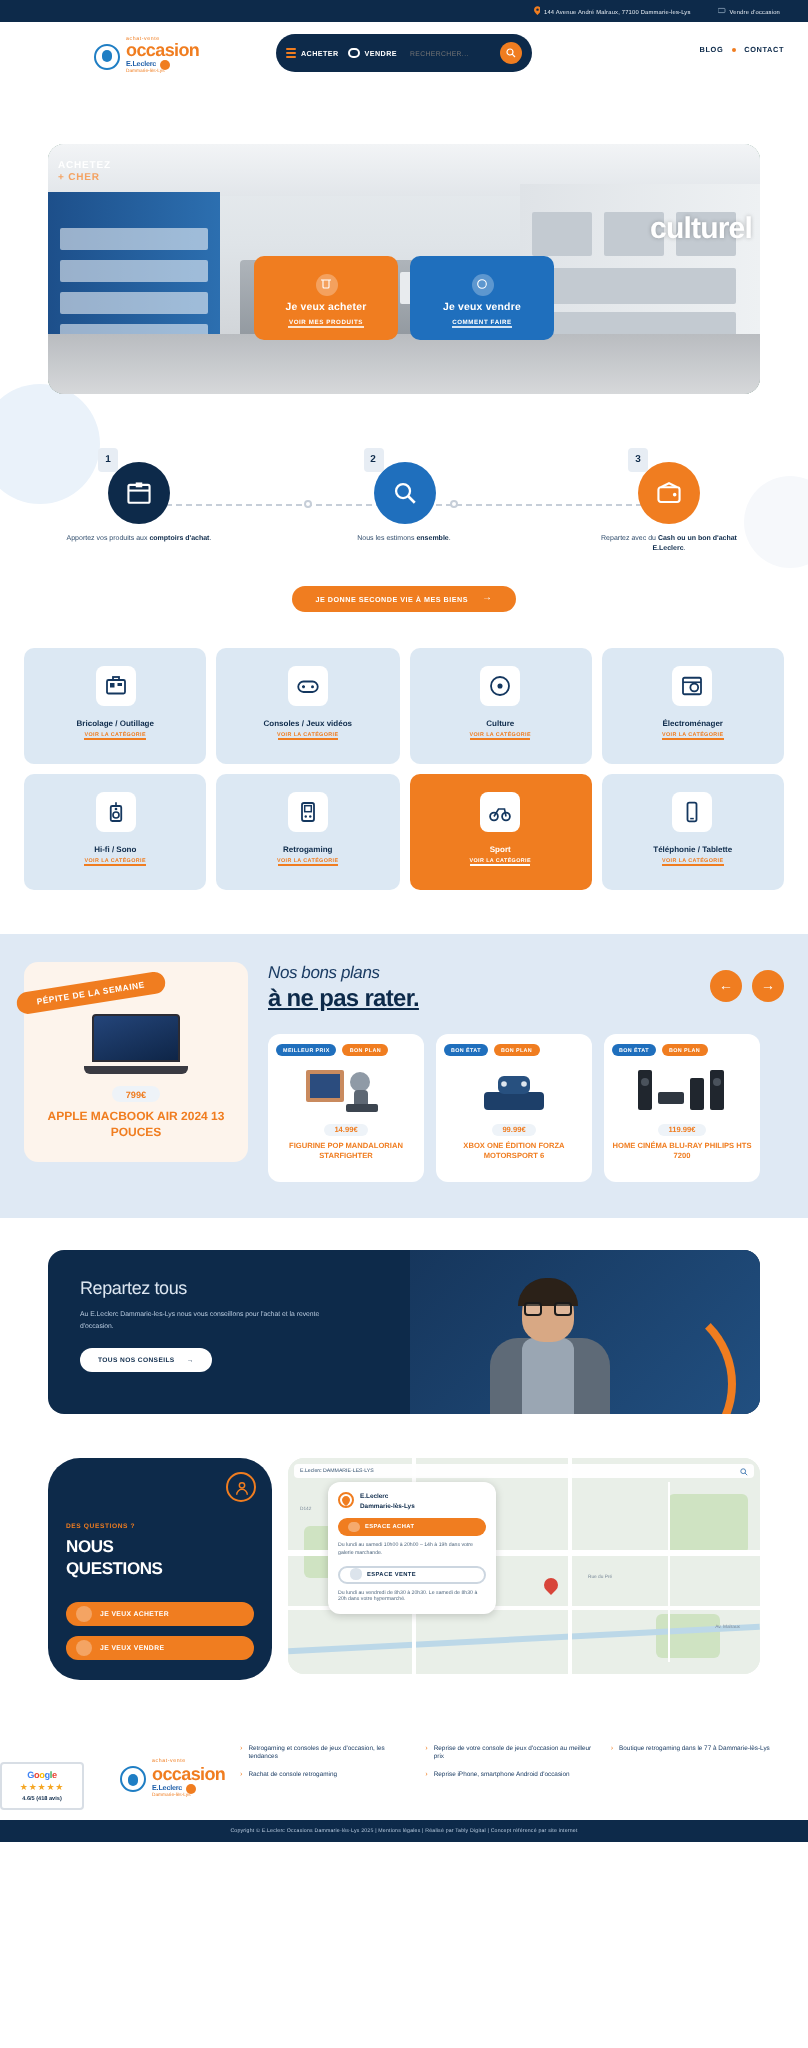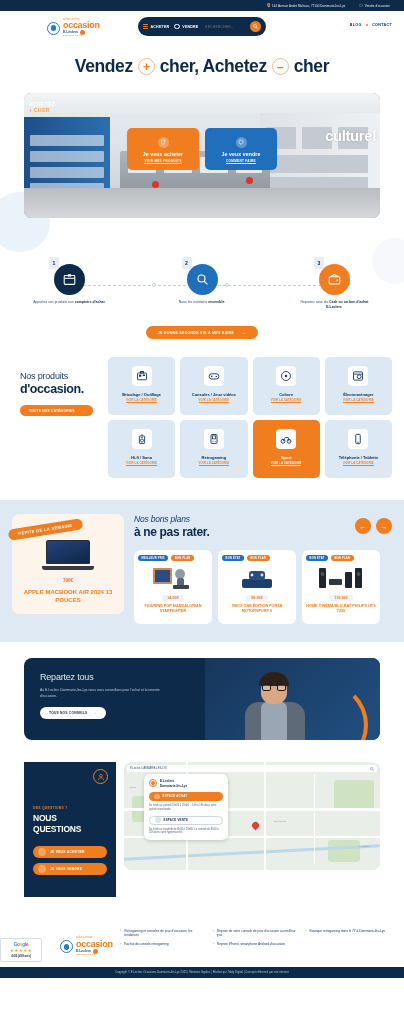--- a/index.html
+++ b/index.html
@@ -89,21 +89,21 @@
   .hbtn.orange { background:#f07d20; }
   .hbtn.blue { background:#1f6fbd; }
   .hbtn .ico { width:11px;height:11px;border-radius:50%;background:rgba(255,255,255,.28);
                display:flex;align-items:center;justify-content:center;margin-bottom:1px;}
   .hbtn .t1 { font-size:5.2px;font-weight:bold;color:#fff;letter-spacing:.1px; }
   .hbtn .t2 { font-size:3.1px;font-weight:bold;color:#fff;
               border-bottom:.6px solid rgba(255,255,255,.8);padding-bottom:.5px;
               letter-spacing:.3px;}
 
   .hero-img {
-    margin:16px 24px 12px 24px; height:125px; border-radius:8px; overflow:hidden;
+    margin:16px 24px 0 24px; height:125px; border-radius:8px; overflow:hidden;
     position:relative; background:#14532d;
   }
   .store-bg { position:absolute; inset:0;
     background:
       linear-gradient(180deg,#e9edf0 0%,#dfe4e8 40%,#c9ccd0 100%);
   }
   .store-floor { position:absolute;left:0;right:0;bottom:0;height:30px;
     background:linear-gradient(180deg,#b9bcc0,#d6d8da); }
   .store-ceiling{ position:absolute;left:0;right:0;top:0;height:26px;
     background:linear-gradient(180deg,#f2f4f6,#e2e6ea); }
@@ -208,21 +208,21 @@
      background:#3a3a42;border-radius:0 0 3px 3px;}
   .price-pill{background:#eef3f8;border-radius:6px;padding:1.5px 7px;
      font-size:4.6px;font-weight:bold;color:#f07d20;margin-top:6px;}
   .pep-name{font-size:6px;font-weight:bold;color:#f07d20;text-align:center;
      margin-top:5px;line-height:1.3;}
 
   .deals-right{flex:1;}
   .deals-head{display:flex;align-items:flex-start;justify-content:space-between;}
   .deals-h1{font-size:8.5px;color:#1b3c63;letter-spacing:-.2px;font-style:italic;}
   .deals-h2{font-size:12px;font-weight:bold;color:#0d2a4a;letter-spacing:-.35px;
-     margin-top:1px;}
+     margin-top:1px;text-decoration:underline;}
   .arrows{display:flex;gap:5px;padding-top:4px;}
   .arrow{width:16px;height:16px;border-radius:50%;background:#f07d20;
      display:flex;align-items:center;justify-content:center;border:none;
      cursor:pointer;color:#fff;font-size:7px;line-height:1;}
   .dcards{display:flex;gap:6px;margin-top:11px;}
   .dcard{background:#fff;border-radius:6px;width:78px;height:74px;
      padding:5px 4px 0 4px;display:flex;flex-direction:column;align-items:center;
      position:relative;overflow:hidden;}
   .dtags{display:flex;gap:3px;align-self:flex-start;}
   .tag{font-size:2.7px;font-weight:bold;color:#fff;border-radius:5px;
@@ -261,21 +261,21 @@
   .man-glass{position:absolute;left:57px;top:26px;width:24px;height:7px;}
   .man-glass i{position:absolute;top:0;width:9px;height:7px;border:1px solid #1a1a1a;
      border-radius:2px;background:rgba(255,255,255,.18);}
   .man-body{position:absolute;left:40px;top:44px;width:60px;height:40px;
      border-radius:14px 14px 0 0;background:#5e6a77;}
   .man-shirt{position:absolute;left:56px;top:44px;width:26px;height:40px;
      background:#9aa6b3;border-radius:6px 6px 0 0;}
 
   
   .contact{margin:22px 24px 0 24px;display:flex;gap:8px;position:relative;}
-  .contact-card{width:92px;background:#0d2a4a;border-radius:0;padding:22px 9px;
+  .contact-card{width:112px;background:#0d2a4a;border-radius:16px;padding:10px 9px;
      position:relative;}
   .cc-ico{width:15px;height:15px;border-radius:50%;border:1px solid #f07d20;
      position:absolute;right:8px;top:7px;display:flex;align-items:center;
      justify-content:center;}
   .cc-kicker{font-size:3.3px;color:#f07d20;font-weight:bold;letter-spacing:.3px;
      margin-top:22px;}
   .cc-title{font-size:8.5px;font-weight:bold;color:#fff;line-height:1.2;
      margin-top:3px;letter-spacing:-.2px;}
   .cc-btns{margin-top:12px;display:flex;flex-direction:column;gap:5px;}
   .cc-btn{background:#f07d20;border:none;border-radius:8px;height:12px;
@@ -401,27 +401,20 @@
       <a href="#">BLOG</a>
       <span class="hdr-sep"></span>
       <a href="#">CONTACT</a>
     </div>
   </div>
 
   <div class="hero">
     <div class="blob-a"></div>
     <div class="blob-b"></div>
 
-    <div class="hero-title">
-      <span>Vendez</span>
-      <span class="sign">+</span>
-      <span>cher, Achetez</span>
-      <span class="sign">–</span>
-      <span>cher</span>
-    </div>
 
     <div class="hero-btns">
       <button class="hbtn orange">
         <span class="ico">
           <svg width="6" height="6" viewBox="0 0 12 12">
             <path d="M1 2h10M3 2v7a1 1 0 001 1h4a1 1 0 001-1V2" fill="none" stroke="#fff" stroke-width="1.1"></path>
           </svg>
         </span>
         <span class="t1">Je veux acheter</span>
         <span class="t2">VOIR MES PRODUITS</span>
@@ -523,28 +516,20 @@
 
     <div class="cta-center">
       <button class="btn-orange">
         <span>JE DONNE SECONDE VIE À MES BIENS</span>
         <span class="arw">→</span>
       </button>
     </div>
   </div>
 
   <div class="cats">
-    <div class="cats-left">
-      <div class="l1">Nos produits</div>
-      <div class="l2">d'occasion.</div>
-      <button class="btn-cats">
-        <span>TOUTE NOS CATÉGORIES</span>
-        <span>→</span>
-      </button>
-    </div>
 
     <div class="cats-grid">
 
       <div class="cat">
         <span class="cat-ico">
           <svg width="12" height="12" viewBox="0 0 16 16">
               <rect x="2" y="4" width="12" height="9" rx="1" fill="none" stroke="#14375f" stroke-width="1.2"></rect>
               <rect x="4" y="6" width="3" height="3" fill="#14375f"></rect>
               <rect x="9" y="6" width="3" height="2" fill="#14375f"></rect>
               <rect x="6" y="2" width="4" height="2" fill="none" stroke="#14375f" stroke-width="1.2"></rect>

